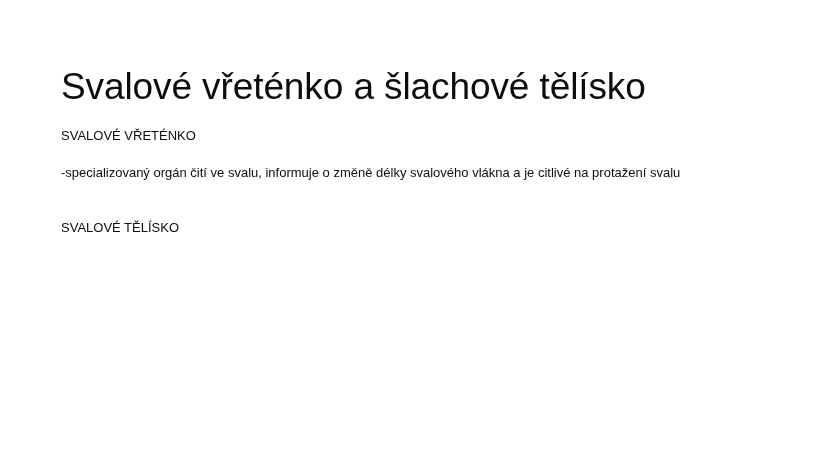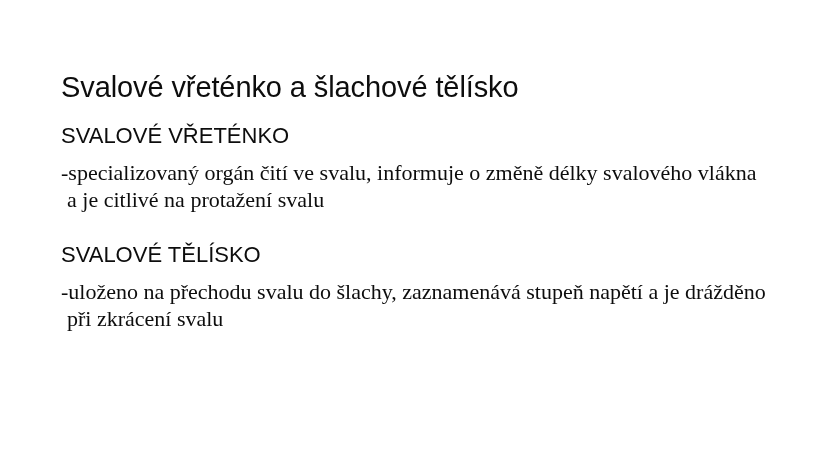--- a/index.html
+++ b/index.html
@@ -18,48 +18,47 @@
     height: 466px;
     background: #ffffff;
     overflow: hidden;
     box-sizing: border-box;
   }
   .slide-title {
     position: absolute;
     left: 61px;
     top: 39px;
     width: 710px;
-    font-size: 29px;
+    font-size: 37px;
     line-height: 40px;
     font-weight: 400;
     color: #0d0d0d;
     letter-spacing: -0.1px;
     white-space: nowrap;
     margin-top: 28px;
   }
   .body-block {
     position: absolute;
     left: 61px;
     top: 122px;
     width: 706px;
   }
   .para {
     margin: 0;
-    font-size: 22px;
+    font-size: 13px;
     line-height: 27.5px;
     color: #0d0d0d;
     text-indent: -6px;
     padding-left: 6px;
   }
   .para.heading {
     margin-bottom: 9px;
   }
   .para.detail {
     margin-bottom: 0;
-    font-family: Liberation Serif, serif;
   }
   .spacer-para {
     height: 27.5px;
     font-size: 19.4px;
     line-height: 27.5px;
   }
   .para.heading-2 {
     margin-bottom: 9px;
   }
 </style>
@@ -73,17 +72,16 @@
   <div class="body-block">
 
     <p class="para heading">SVALOVÉ VŘETÉNKO</p>
 
     <p class="para detail">-specializovaný orgán čití ve svalu, informuje o změně délky svalového vlákna a je citlivé na protažení svalu</p>
 
     <div class="spacer-para">&nbsp;</div>
 
     <p class="para heading-2">SVALOVÉ TĚLÍSKO</p>
 
-    <p class="para detail">-uloženo na přechodu svalu do šlachy, zaznamenává stupeň napětí a je drážděno při zkrácení svalu</p>
 
   </div>
 
 </div>
 
 </body></html>

